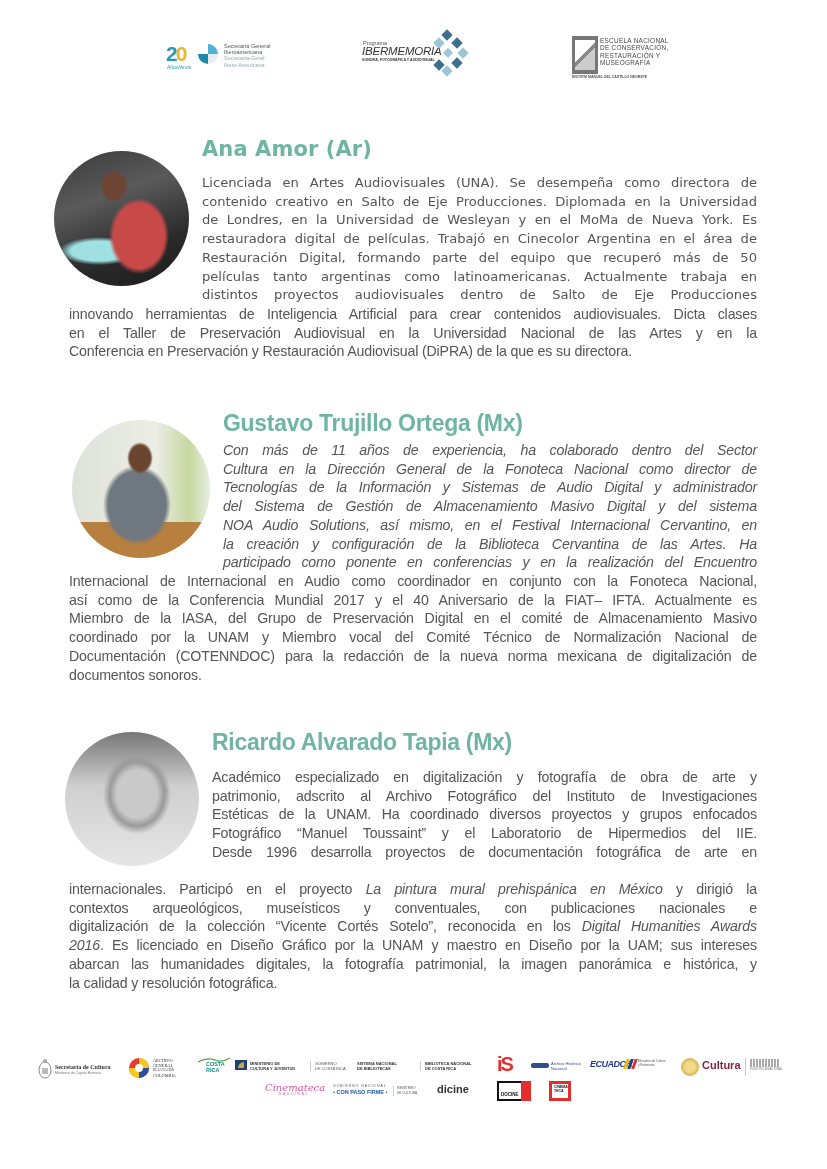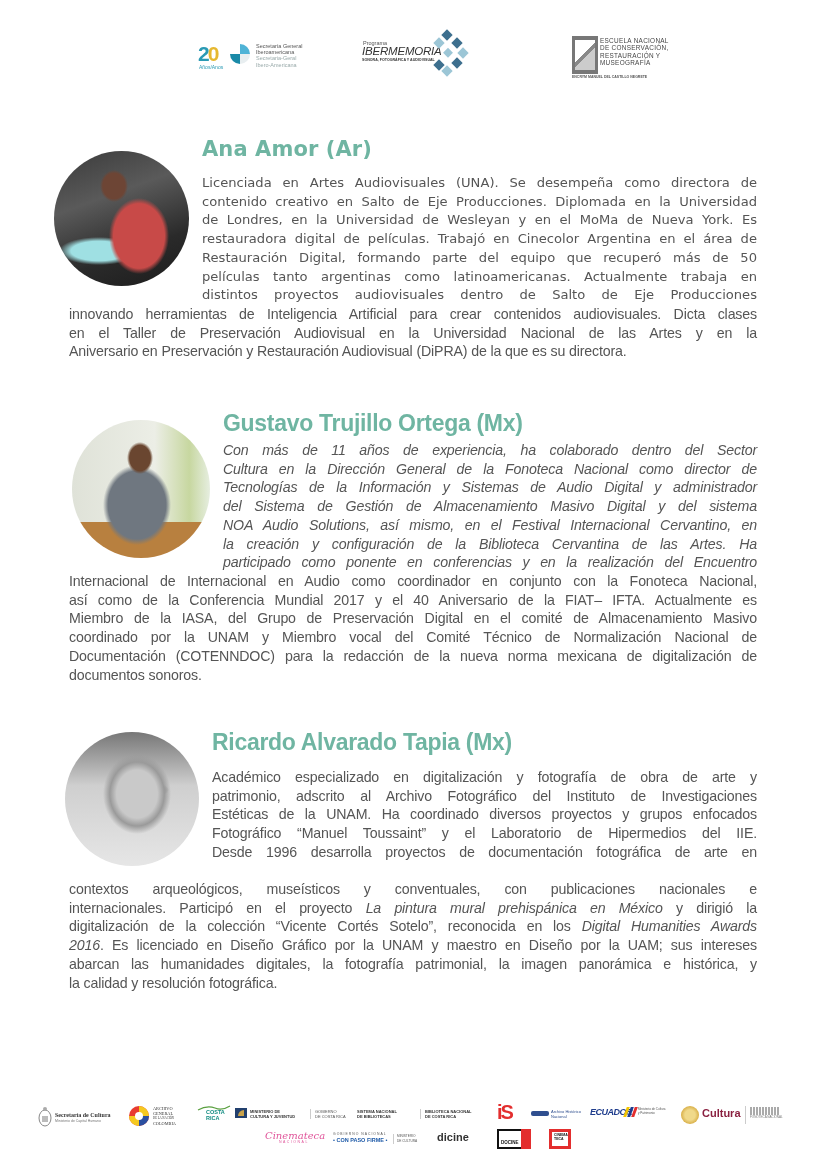--- a/index.html
+++ b/index.html
@@ -3,21 +3,21 @@
   <meta charset="utf-8">
   <style>
     * { margin: 0; padding: 0; box-sizing: border-box; }
     html, body { width: 827px; height: 1169px; background: #ffffff; overflow: hidden; }
     body { position: relative; font-family: "DejaVu Sans", sans-serif; color: #555; }
 
     
     .header-logos { position: absolute; top: 28px; left: 0; width: 827px; height: 56px; }
     .logo { position: absolute; }
 
-    .segib { left: 166px; top: 12px; width: 110px; height: 32px; margin-left: 32px; }
+    .segib { left: 166px; top: 12px; width: 110px; height: 32px; }
     .segib .num20 { position: absolute; left: 0; top: 2px; font-family: "Liberation Sans", sans-serif; font-weight: bold; font-size: 21px; color: #2a9ab4; letter-spacing: -2px; }
     .segib .num20 .zero { color: #e6b830; }
     .segib .anos { position: absolute; left: 1px; top: 24px; font-size: 5px; color: #2a9ab4; font-family: "Liberation Sans", sans-serif; }
     .segib .shape { position: absolute; left: 30px; top: 2px; width: 24px; height: 24px; }
     .segib .txt { position: absolute; left: 58px; top: 3px; font-family: "Liberation Sans", sans-serif; font-size: 5.5px; line-height: 6.2px; color: #555; }
     .segib .txt .light { color: #9aa; }
 
     .iber { left: 361px; top: 0px; width: 110px; height: 52px; }
     .iber .prog { position: absolute; left: 2px; top: 12px; font-size: 5.5px; color: #555; font-family: "Liberation Sans", sans-serif; }
     .iber .name { position: absolute; left: 1px; top: 17px; font-family: "Liberation Sans", sans-serif; font-size: 11.5px; color: #333; letter-spacing: -0.2px; font-style: italic; }
@@ -50,21 +50,21 @@
         radial-gradient(ellipse 34px 40px at 65px 85px, #6f7780 0 85%, transparent 100%),
         linear-gradient(180deg, transparent 0 74%, #b8803f 74% 100%),
         linear-gradient(90deg, #dfe2d8 0%, #eceee6 60%, #c7d7a0 85%, #e6eee0 100%); }
     .photo-ricardo { left: 65px; top: 732px; width: 134px; height: 134px;
       background:
         radial-gradient(ellipse 34px 40px at 72px 62px, #c9c9c9 0 60%, #9a9a9a 80%, transparent 100%),
         radial-gradient(ellipse 22px 8px at 82px 58px, #555 0 50%, transparent 100%),
         linear-gradient(180deg, #777 0%, #cfcfcf 40%, #e6e6e6 100%); filter: grayscale(1); }
 
     
-    .footer { position: absolute; left: 0; top: 1096px; width: 827px; height: 69px; }
+    .footer { position: absolute; left: 0; top: 1048px; width: 827px; height: 69px; }
     .flogo { position: absolute; font-family: "Liberation Sans", sans-serif; color: #444; white-space: nowrap; }
     .tiny { font-size: 4px; line-height: 5px; font-weight: bold; color: #333; }
     .tiny2 { font-size: 4px; line-height: 5px; color: #555; }
   </style>
 </head>
 <body>
 
 <div class="header-logos">
   <div class="logo segib">
     <div class="num20"><span>2</span><span class="zero">0</span></div>
@@ -120,21 +120,21 @@
     <span class="line">contenido creativo en Salto de Eje Producciones. Diplomada en la Universidad</span>
     <span class="line">de Londres, en la Universidad de Wesleyan y en el MoMa de Nueva York. Es</span>
     <span class="line">restauradora digital de películas. Trabajó en Cinecolor Argentina en el área de</span>
     <span class="line">Restauración Digital, formando parte del equipo que recuperó más de 50</span>
     <span class="line">películas tanto argentinas como latinoamericanas. Actualmente trabaja en</span>
     <span class="line">distintos proyectos audiovisuales dentro de Salto de Eje Producciones</span>
   </div>
   <div class="bio condensed" style="left:69px; top:305px; width:688px;">
     <span class="line">innovando herramientas de Inteligencia Artificial para crear contenidos audiovisuales. Dicta clases</span>
     <span class="line">en el Taller de Preservación Audiovisual en la Universidad Nacional de las Artes y en la</span>
-    <span class="line last">Aniversario en Preservación y Restauración Audiovisual (DiPRA) de la que es su directora.</span>
+    <span class="line last">Conferencia en Preservación y Restauración Audiovisual (DiPRA) de la que es su directora.</span>
   </div>
 </div>
 
 <div>
   <div class="photo photo-gustavo"></div>
   <div class="name-title" style="left:223px; top:410px; font-family:'Liberation Sans', sans-serif; font-size:23px; letter-spacing:-0.3px;">Gustavo Trujillo Ortega (Mx)</div>
   <div class="bio condensed" style="left:223px; top:441px; width:534px;font-style:italic;">
     <span class="line">Con más de 11 años de experiencia, ha colaborado dentro del Sector</span>
     <span class="line">Cultura en la Dirección General de la Fonoteca Nacional como director de</span>
     <span class="line">Tecnologías de la Información y Sistemas de Audio Digital y administrador</span>
@@ -157,22 +157,22 @@
   <div class="photo photo-ricardo"></div>
   <div class="name-title" style="left:212px; top:729px; font-family:'Liberation Sans', sans-serif; font-size:23px; letter-spacing:-0.3px;">Ricardo Alvarado Tapia (Mx)</div>
   <div class="bio condensed" style="left:212px; top:768px; width:545px;">
     <span class="line">Académico especializado en digitalización y fotografía de obra de arte y</span>
     <span class="line">patrimonio, adscrito al Archivo Fotográfico del Instituto de Investigaciones</span>
     <span class="line">Estéticas de la UNAM. Ha coordinado diversos proyectos y grupos enfocados</span>
     <span class="line">Fotográfico “Manuel Toussaint” y el Laboratorio de Hipermedios del IIE.</span>
     <span class="line">Desde 1996 desarrolla proyectos de documentación fotográfica de arte en</span>
   </div>
   <div class="bio condensed" style="left:69px; top:880px; width:688px;">
+    <span class="line"><span>internacionales. Participó en el proyecto </span><span class="it">La pintura mural prehispánica en México</span><span> y dirigió la</span></span>
     <span class="line">contextos arqueológicos, museísticos y conventuales, con publicaciones nacionales e</span>
-    <span class="line"><span>internacionales. Participó en el proyecto </span><span class="it">La pintura mural prehispánica en México</span><span> y dirigió la</span></span>
     <span class="line"><span>digitalización de la colección “Vicente Cortés Sotelo”, reconocida en los </span><span class="it">Digital Humanities Awards</span></span>
     <span class="line"><span class="it">2016</span><span>. Es licenciado en Diseño Gráfico por la UNAM y maestro en Diseño por la UAM; sus intereses</span></span>
     <span class="line">abarcan las humanidades digitales, la fotografía patrimonial, la imagen panorámica e histórica, y</span>
     <span class="line last">la calidad y resolución fotográfica.</span>
   </div>
 </div>
 
 <div class="footer">
 
   <div class="flogo" style="left:38px; top:10px;">

